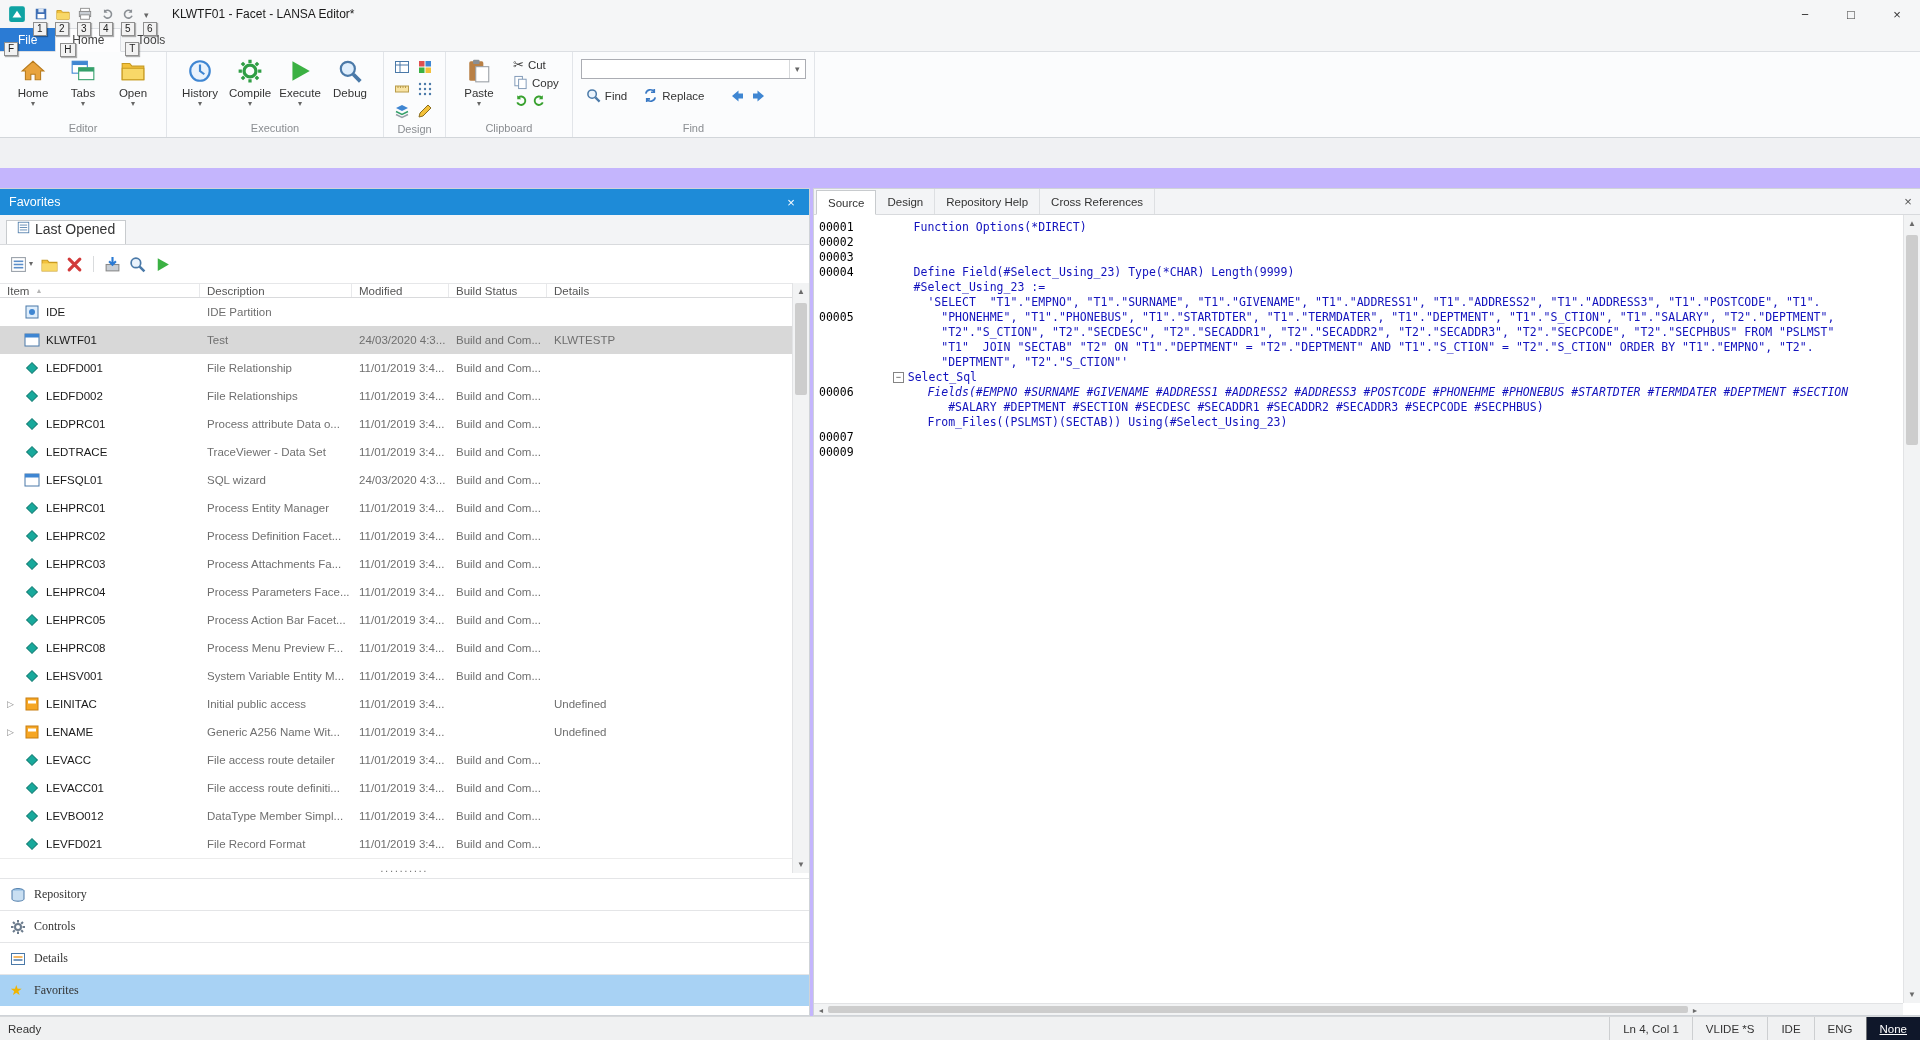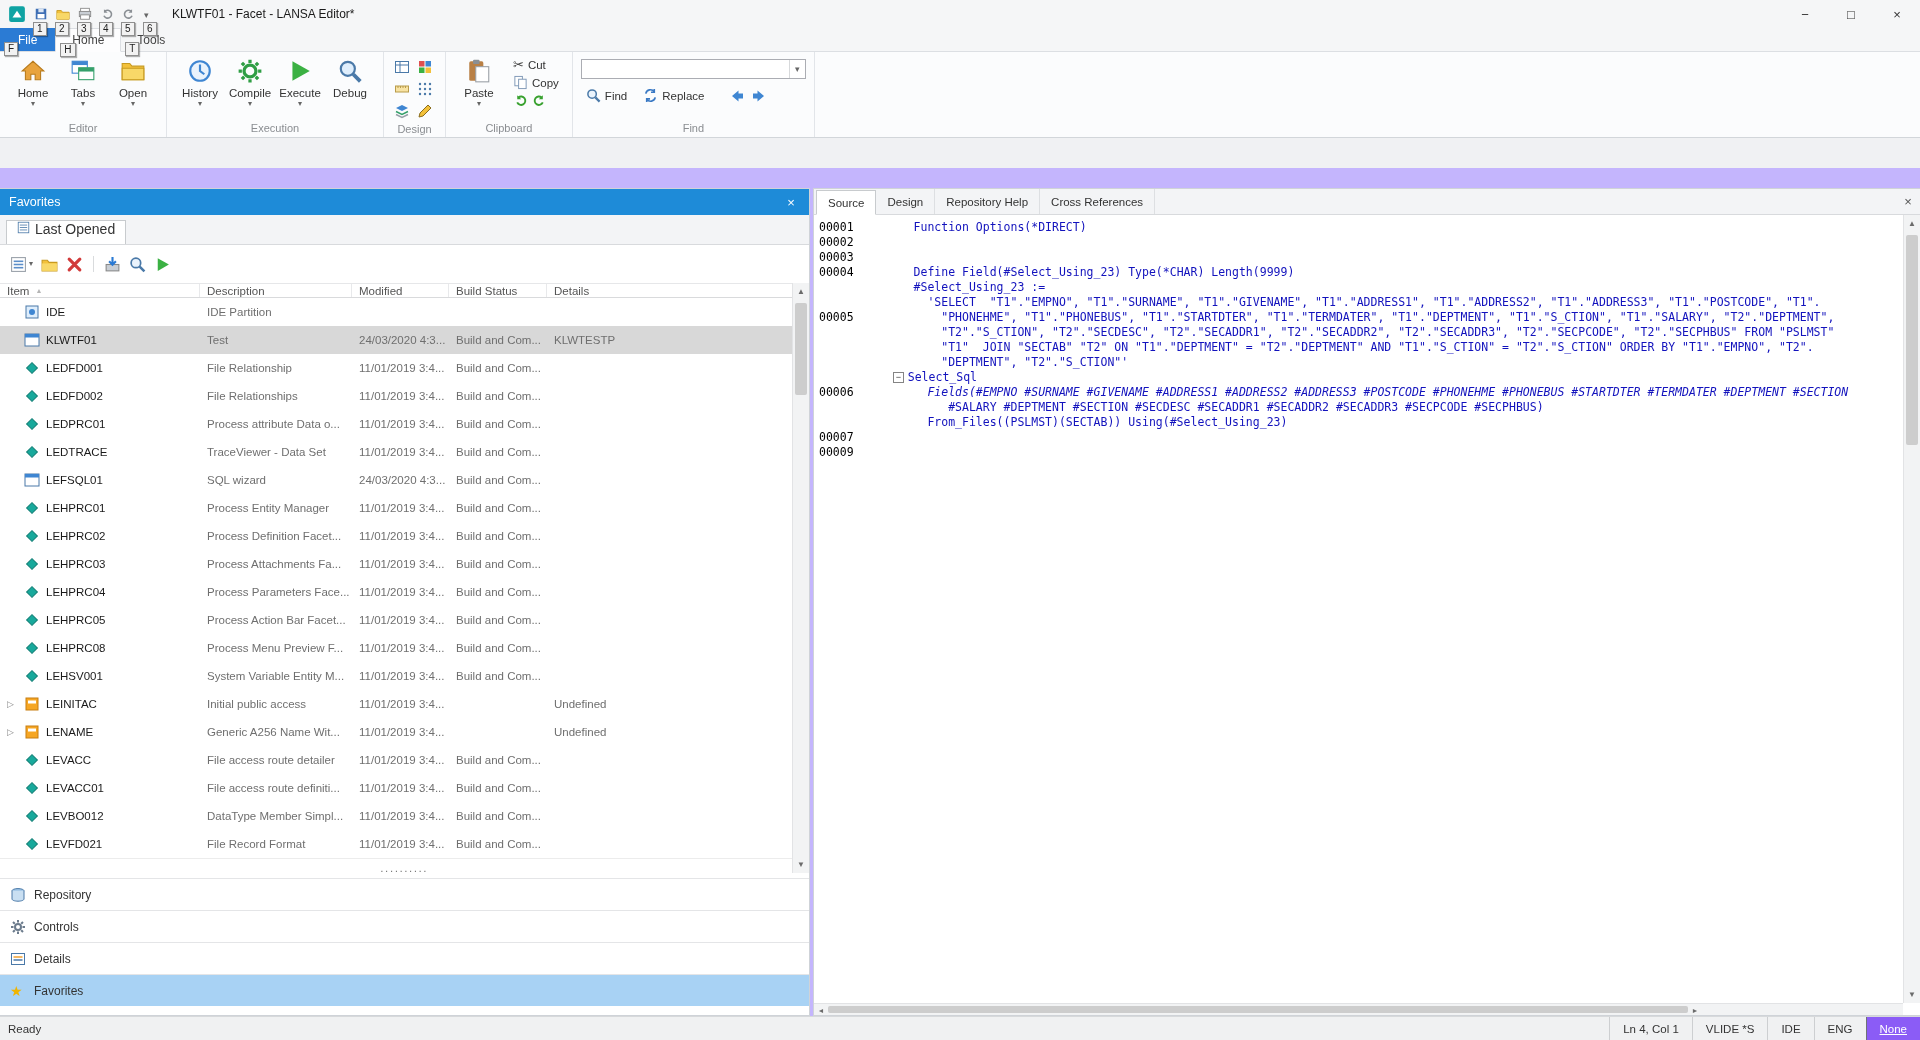--- a/index.html
+++ b/index.html
@@ -84,21 +84,21 @@
   .cell .icon, .cell .icon svg { width:16px; height:16px; display:block; flex:none; }
   .ilabel { color:#1a1a1a; }
 
   .list-scroll { position:absolute; right:0; top:94px; width:17px; height:590px; background:#f2f3f4; border-left:1px solid #e2e3e5; }
   .sarrow { height:17px; display:flex; align-items:center; justify-content:center; font-size:8px; color:#6b6b6b; }
   .sarrow.bottom { position:absolute; bottom:0; left:0; right:0; }
   .sthumb { position:absolute; left:2px; right:2px; background:#cdcdcd; border-radius:2px; }
   .list-scroll .sthumb { top:20px; height:92px; }
 
   .hsplitter { height:20px; display:flex; align-items:center; justify-content:center; color:#666; font-size:10px; letter-spacing:2px; border-top:1px solid #ececec; flex:none; }
-  .navlist { flex:none; }
+  .navlist { flex:none;font-family:Liberation Serif, serif; }
   .navitem { height:32px; display:flex; align-items:center; gap:8px; padding:0 10px; border-top:1px solid #e4e5e7; font-size:12px; color:#333; }
   .navitem.sel { background:#a8d2f4; }
   .navitem .icon, .navitem .icon svg { width:16px; height:16px; display:block; }
   .navitem .star { font-size:14px; color:#f0b400; line-height:16px; width:16px; text-align:center; }
 
   
   .src-tabs { height:26px; background:#f3f4f6; border-bottom:1px solid #d8dadd; display:flex; align-items:flex-end; padding-left:2px; }
   .stab { height:25px; display:flex; align-items:center; padding:0 11px; font-size:11.5px; color:#333; border-right:1px solid #dddfe2; }
   .stab.active { background:#fff; border:1px solid #c8cbce; border-bottom:1px solid #fff; margin-bottom:-1px; }
   .src-tabs .spacer { flex:1; }
@@ -114,21 +114,21 @@
   .vscroll .sthumb { top:20px; height:210px; }
   .hscroll { position:absolute; left:0; right:17px; bottom:0; height:12px; background:#f2f3f4; border-top:1px solid #e2e3e5; display:flex; }
   .hscroll .sarrow { width:14px; height:12px; font-size:7px; }
   .hthumb { margin:2px 0; background:#cdcdcd; border-radius:2px; width:860px; }
 
   
   .statusbar { position:absolute; left:0; right:0; bottom:0; height:24px; background:#f0f1f2; border-top:1px solid #d7d9db; display:flex; align-items:stretch; font-size:11.5px; color:#333; }
   .status-left { display:flex; align-items:center; padding-left:8px; }
   .statusbar .spacer { flex:1; }
   .scell { border-left:1px solid #cdcfd1; padding:0 13px; display:flex; align-items:center; white-space:nowrap; }
-  .scell.dark { background:#8b5cf6; color:#fff; border-left-color:#707376;text-decoration:underline; }
+  .scell.dark { background:#0f172a; color:#fff; border-left-color:#707376;text-decoration:underline; }
 </style>
 </head>
 <body>
 
 <div class="app">
 
   <div class="titlebar">
     <span class="appicon icon" id="appicon"><svg viewBox="0 0 16 16">
           <rect x="1" y="1" width="14" height="14" rx="2" fill="#0fa3a3"></rect>
           <path d="M4 11l4-6 4 6z" fill="#fff"></path>

